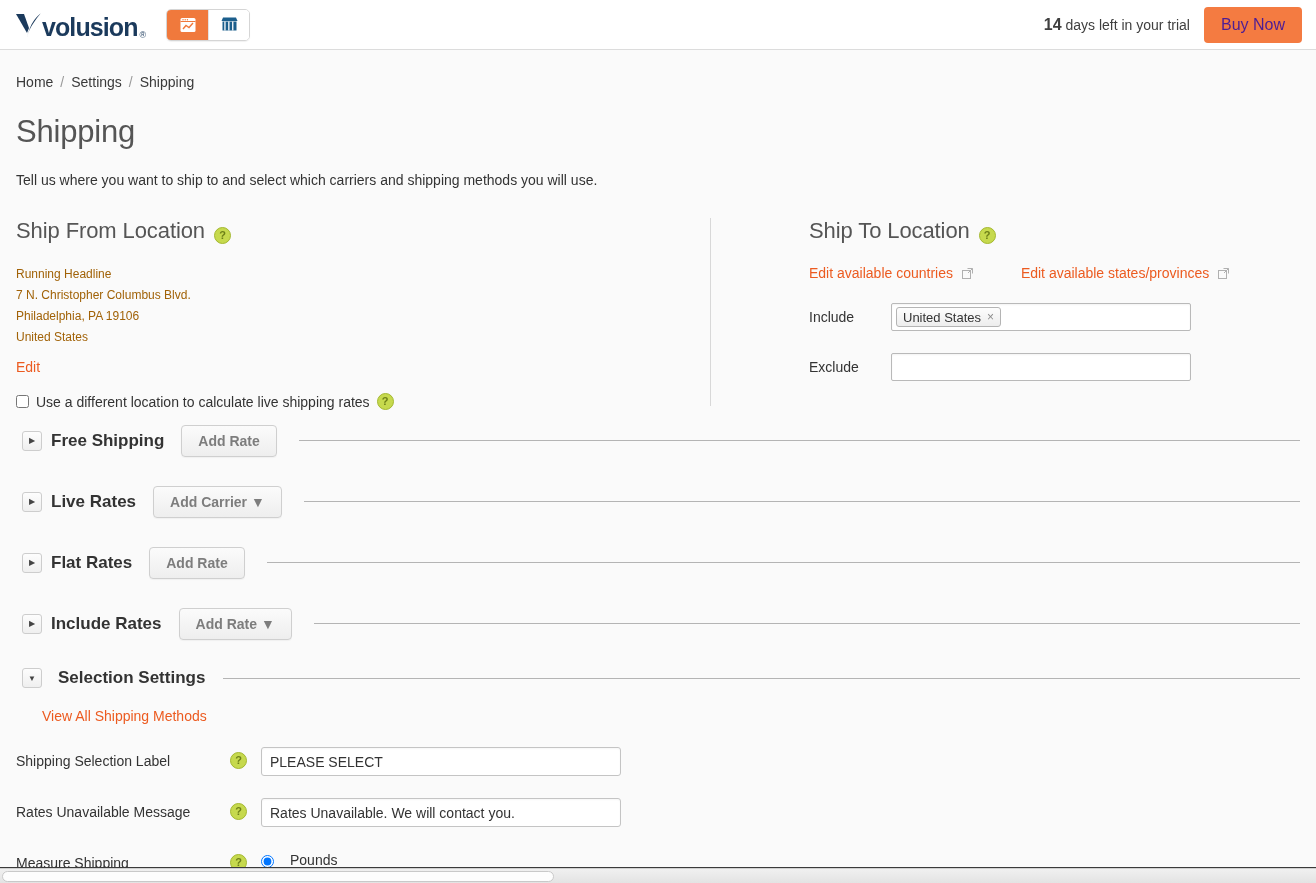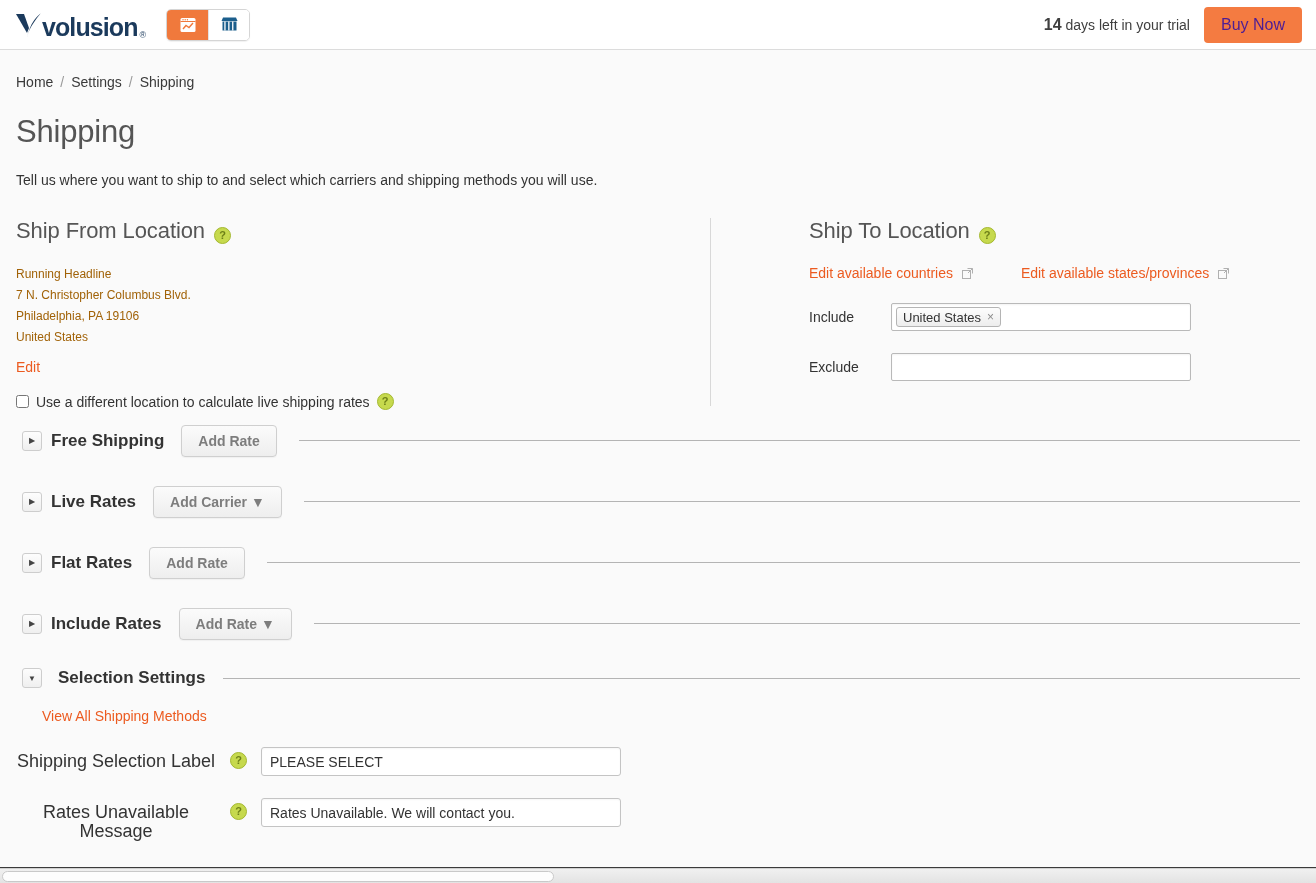--- a/index.html
+++ b/index.html
@@ -276,22 +276,22 @@
     font-size: 14px;
   }
 
   .adv-row {
     display: flex;
     align-items: flex-start;
     margin-top: 22px;
   }
   .adv-label {
     width: 200px;
-    text-align: center;
-    font-size: 18px;
+    text-align: left;
+    font-size: 14px;
     color: #333;
     line-height: 19px;
     padding-top: 5px;
   }
   .adv-help { margin: 5px 0 0 14px; }
   .adv-input {
     margin-left: 14px;
     width: 360px;
     height: 29px;
     border: 1px solid #c4c4c4;

